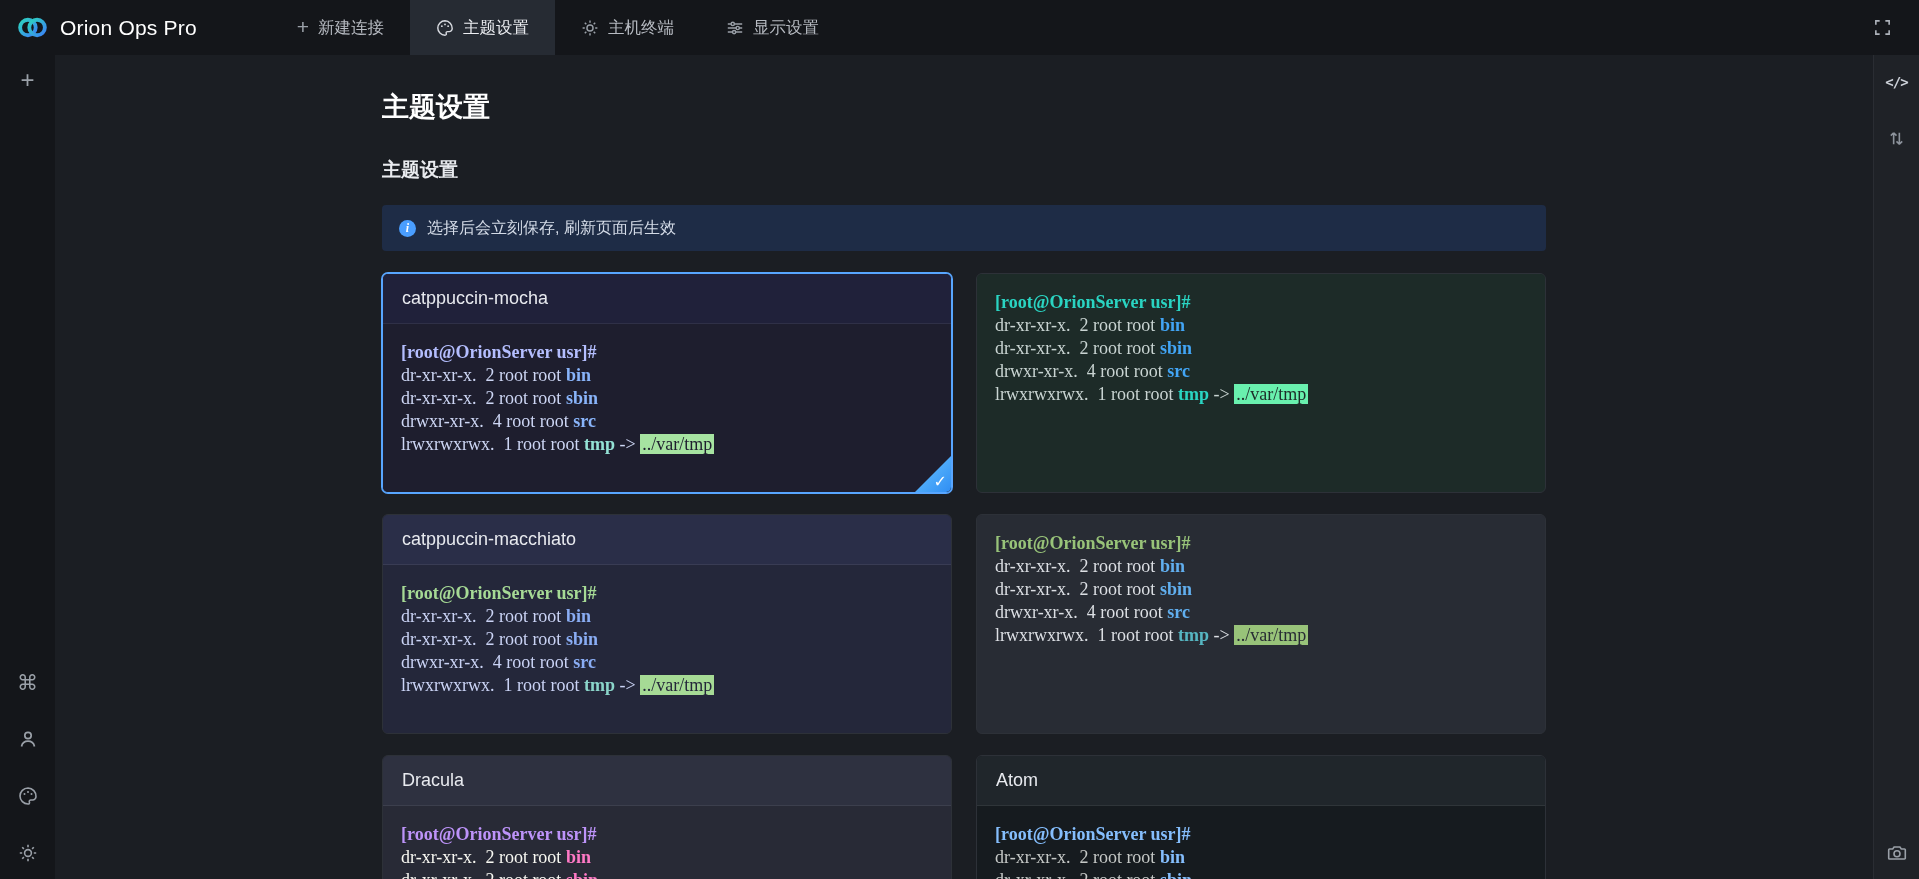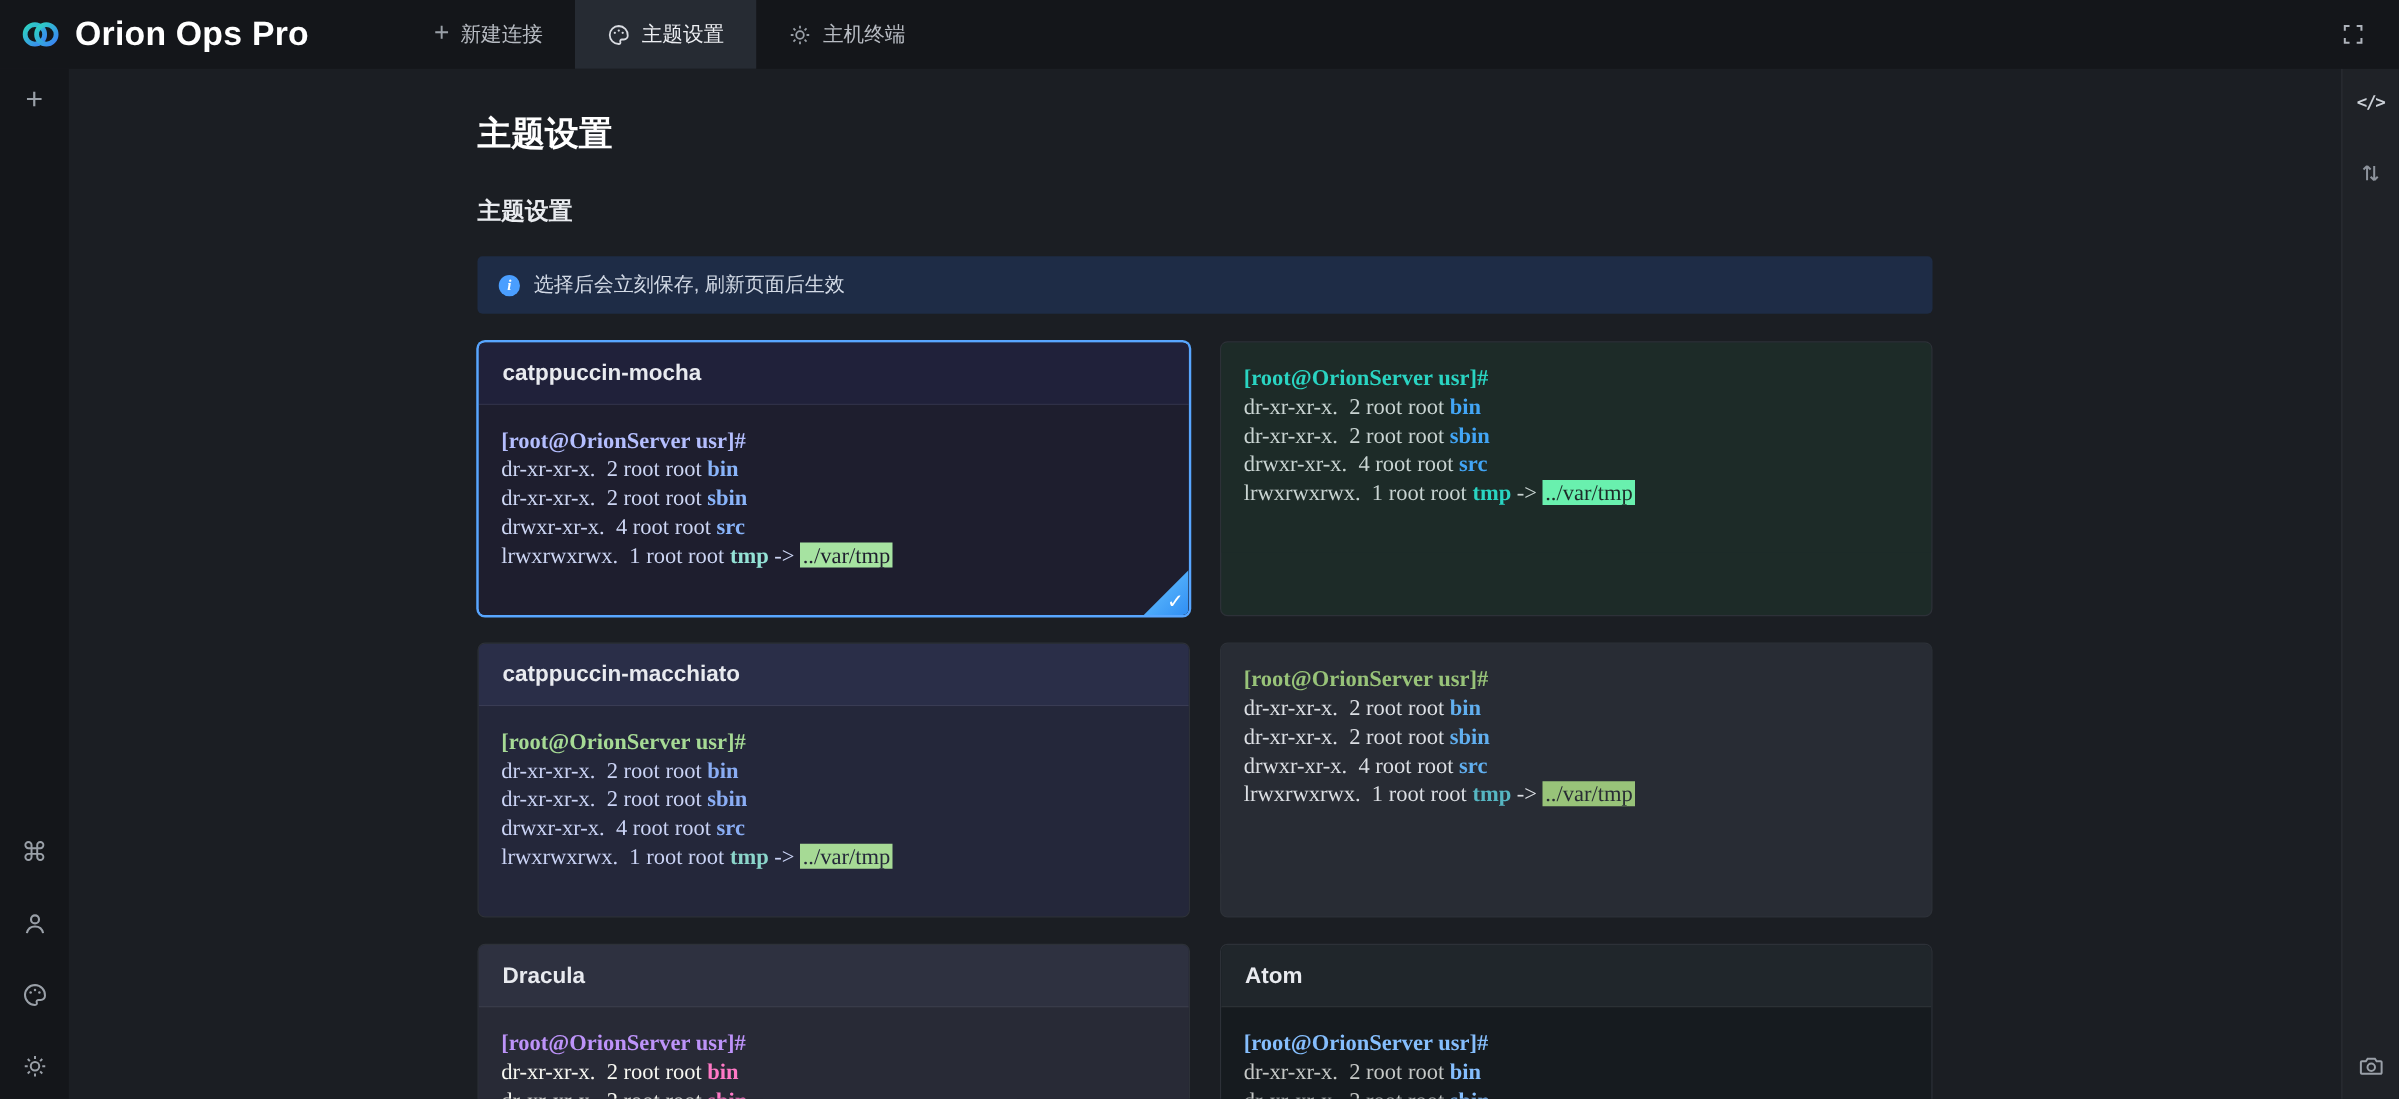--- a/index.html
+++ b/index.html
@@ -3,21 +3,21 @@
 <meta charset="utf-8">
 <style>
   * { margin:0; padding:0; box-sizing:border-box; }
   html,body { width:1919px; height:879px; overflow:hidden; background:#1b1e23;
               font-family:"Liberation Sans","DejaVu Sans",sans-serif; }
 
   
   .navbar { position:absolute; top:0; left:0; right:0; height:55px; background:#14161a;
             display:flex; align-items:stretch; z-index:20; }
   .brand { display:flex; align-items:center; gap:11px; padding:0 22px 0 16px; }
-  .brand-title { color:#ffffff; font-size:27px; font-weight:bold; letter-spacing:.2px; white-space:nowrap; }
+  .brand-title { color:#ffffff; font-size:21px; font-weight:normal; letter-spacing:.2px; white-space:nowrap; }
   .nav-items { display:flex; align-items:stretch; margin-left:52px; }
   .nav-item { display:flex; align-items:center; gap:9px; padding:0 26px; color:#b7bbc2;
               font-size:16.5px; cursor:pointer; white-space:nowrap; }
   .nav-item .nav-ic { display:flex; align-items:center; color:#9aa0a8; }
   .nav-item.active { background:#262b33; color:#eceef2; }
   .nav-item.active .nav-ic { color:#d8dbe1; }
   .nav-right { margin-left:auto; display:flex; align-items:center; padding-right:20px; color:#aeb3bb; }
   .icon-btn { display:flex; align-items:center; justify-content:center; width:34px; height:34px; cursor:pointer; }
   .plus-glyph { font-size:21px; line-height:1; font-weight:400; margin-top:-2px; }
 
@@ -50,21 +50,21 @@
   .info-ic { width:17px; height:17px; border-radius:50%; background:#4a9eff; color:#ffffff;
              display:flex; align-items:center; justify-content:center; font-size:12px;
              font-family:"Liberation Serif","DejaVu Serif",serif; font-style:italic; font-weight:bold; flex:0 0 auto; }
 
   
   .theme-grid { margin-top:22px; display:grid; grid-template-columns:1fr 1fr; gap:21px 24px; }
   .theme-card { position:relative; border:1px solid #2d3138; border-radius:6px; overflow:hidden;
                 cursor:pointer; background:var(--bbg); }
   .theme-card.selected { border-color:#58a6ff; box-shadow:0 0 0 1px #58a6ff; }
   .card-header { background:var(--hbg); padding:13px 19px; color:#e8eaef; font-size:18px;
-                 font-weight:bold; border-bottom:1px solid rgba(255,255,255,.07); line-height:23px; }
+                 font-weight:normal; border-bottom:1px solid rgba(255,255,255,.07); line-height:23px; }
   .card-body { background:var(--bbg); color:var(--fg); padding:17px 18px 36px;
                font-family:Liberation Serif, serif;
                font-size:18px; line-height:23px; white-space:pre; }
   .t-prompt { color:var(--prompt); font-weight:bold; }
   .t-dir { color:var(--dir); font-weight:bold; }
   .t-tmp { color:var(--tmp); font-weight:bold; }
   .t-link { background:var(--lbg); color:var(--lfg); padding:0 2px; }
   .check-corner { display:none; position:absolute; right:0; bottom:0; width:36px; height:36px;
                   background:linear-gradient(135deg,#6cc7ff,#2f8ef4);
                   clip-path:polygon(100% 0,100% 100%,0 100%); }
@@ -111,20 +111,31 @@
     </div>
     <div class="nav-item">
       <span class="nav-ic">
         <svg width="18" height="18" viewBox="0 0 20 20" fill="none" stroke="currentColor" stroke-width="1.6">
           <circle cx="10" cy="10" r="3.4"></circle>
           <path d="M10 1.8v2.4M10 15.8v2.4M1.8 10h2.4M15.8 10h2.4M4.2 4.2l1.7 1.7M14.1 14.1l1.7 1.7M15.8 4.2l-1.7 1.7M5.9 14.1l-1.7 1.7"></path>
         </svg>
       </span>
       <span>主机终端</span>
     </div>
+    <div class="nav-item">
+      <span class="nav-ic">
+        <svg width="18" height="18" viewBox="0 0 20 20" fill="none" stroke="currentColor" stroke-width="1.6">
+          <path d="M2 5.5h16M2 10h16M2 14.5h16"></path>
+          <circle cx="7.5" cy="5.5" r="1.8" fill="#14161a"></circle>
+          <circle cx="13" cy="10" r="1.8" fill="#14161a"></circle>
+          <circle cx="9" cy="14.5" r="1.8" fill="#14161a"></circle>
+        </svg>
+      </span>
+      <span>显示设置</span>
+    </div>
   </div>
 
   <div class="nav-right">
     <span class="icon-btn">
       <svg width="19" height="19" viewBox="0 0 20 20" fill="none" stroke="currentColor" stroke-width="1.7">
         <path d="M3 7V3h4M13 3h4v4M17 13v4h-4M7 17H3v-4"></path>
       </svg>
     </span>
   </div>
 </div>

